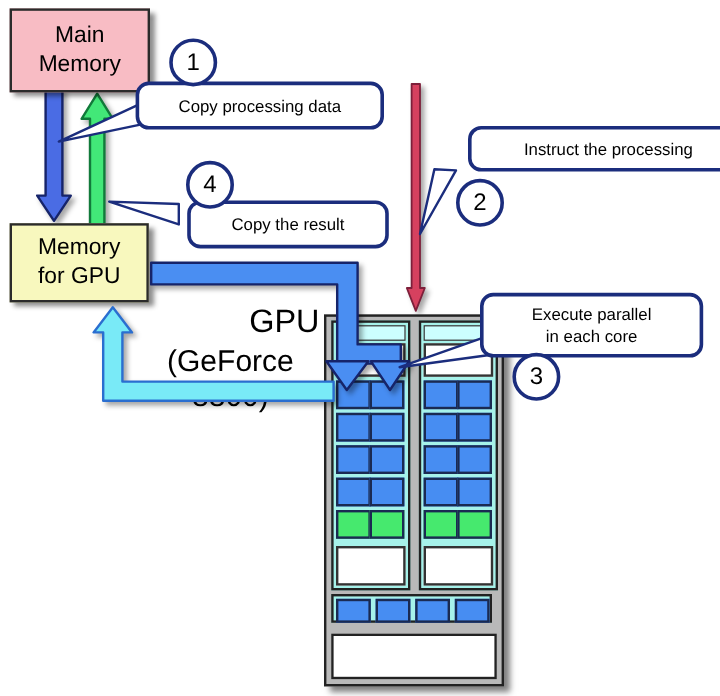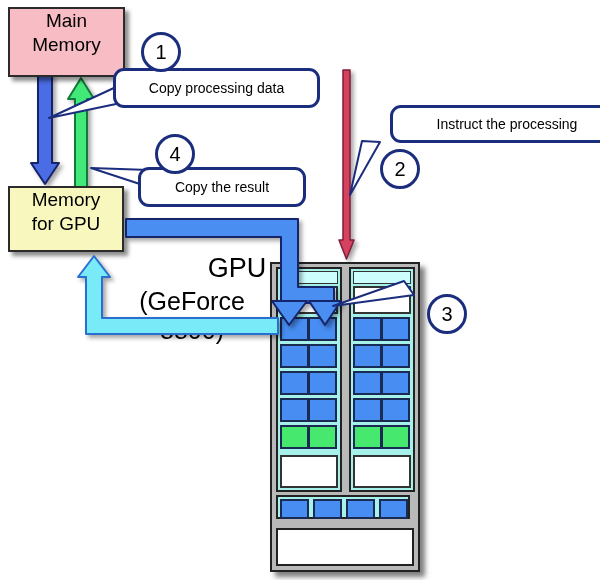--- a/index.html
+++ b/index.html
@@ -8,21 +8,21 @@
     font-family:"Liberation Sans",sans-serif;color:#000;
   }
   .layer{position:absolute;left:0;top:0;width:600px;height:580px;}
   .under{z-index:1;}
   .pipes{z-index:3;filter:drop-shadow(3px 3px 2px rgba(0,0,0,0.35));}
   .tails{z-index:4;}
   .shadowed{filter:drop-shadow(3px 3px 2px rgba(0,0,0,0.35));}
 
   .node{
     position:absolute;z-index:2;border:2px solid #2b2b2b;
-    display:flex;align-items:flex-start;justify-content:center;text-align:center;
+    display:flex;align-items:center;justify-content:center;text-align:center;
     box-shadow:4px 4px 4px rgba(0,0,0,0.45);
     font-size:19px;line-height:1.25;
   }
   .preline{white-space:pre-line;}
   .main-memory{left:8px;top:7px;width:113px;height:66px;background:var(--main-memory-fill,#f8bcc4);}
   .cpu{left:287px;top:5px;width:114px;height:66px;background:var(--cpu-fill,#bff2b4);font-size:24px;}
   .gpu-memory{left:8px;top:186px;width:112px;height:62px;background:var(--gpu-memory-fill,#f8f8be);}
 
   .gpu-box{
     position:absolute;z-index:2;left:270px;top:262px;width:146px;height:306px;
@@ -59,21 +59,21 @@
 
   .bubble{
     position:absolute;z-index:5;background:#fff;
     border:3px solid var(--callout-border,#1b2d7d);border-radius:11px;
     display:flex;align-items:center;justify-content:center;text-align:center;
     font-size:14px;line-height:1.3;
   }
   .b1{left:113px;top:68px;width:201px;height:34px;}
   .b2{left:358px;top:105px;width:228px;height:32px;margin-left:32px;}
   .b3{left:400px;top:244px;width:180px;height:48px;}
-  .b4{left:138px;top:167px;width:162px;height:34px;}
+  .b4{left:156px;top:167px;width:162px;height:34px;}
 
   .circle{
     position:absolute;z-index:6;width:34px;height:34px;border-radius:50%;
     background:#fff;border:3px solid var(--callout-border,#1b2d7d);
     display:flex;align-items:center;justify-content:center;font-size:20px;
   }
   .c1{left:141px;top:32px;}
   .c2{left:380px;top:149px;}
   .c3{left:427px;top:294px;}
   .c4{left:155px;top:134px;}
@@ -158,20 +158,24 @@
     <polygon points="404,281 333,306 414,295" style="fill:#fff;stroke:var(--callout-border,#1b2d7d);stroke-width:2;stroke-linejoin:round"></polygon>
     <polygon points="149,170 91,168 149,187" style="fill:#fff;stroke:var(--callout-border,#1b2d7d);stroke-width:2;stroke-linejoin:round"></polygon>
   </svg>
 
   <div class="bubble b1">
     <span>Copy processing data</span>
   </div>
   <div class="bubble b2">
     <span>Instruct the processing</span>
   </div>
+  <div class="bubble b3">
+    <span class="preline">Execute parallel
+in each core</span>
+  </div>
   <div class="bubble b4">
     <span>Copy the result</span>
   </div>
 
   <div class="circle c1">
     <span>1</span>
   </div>
   <div class="circle c2">
     <span>2</span>
   </div>

